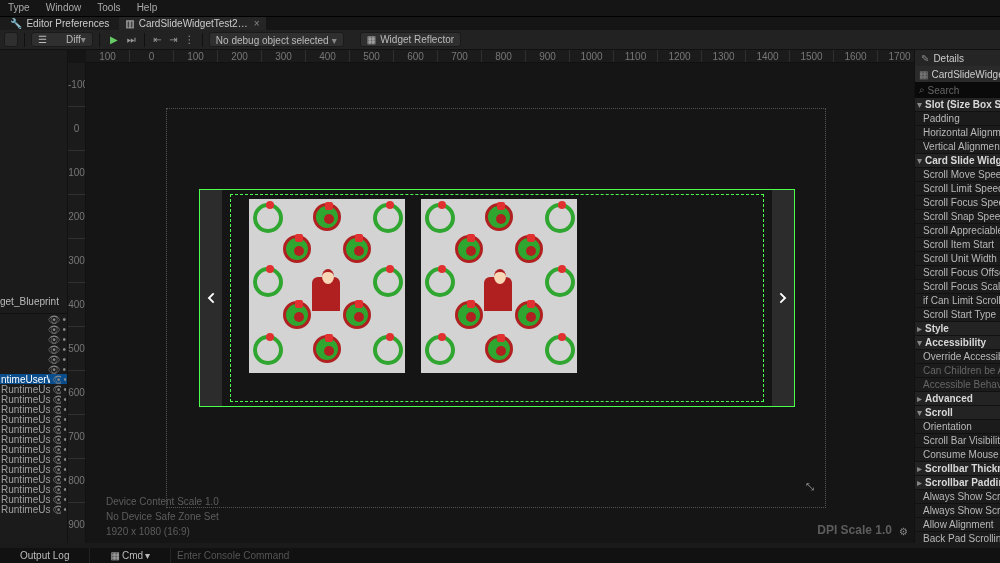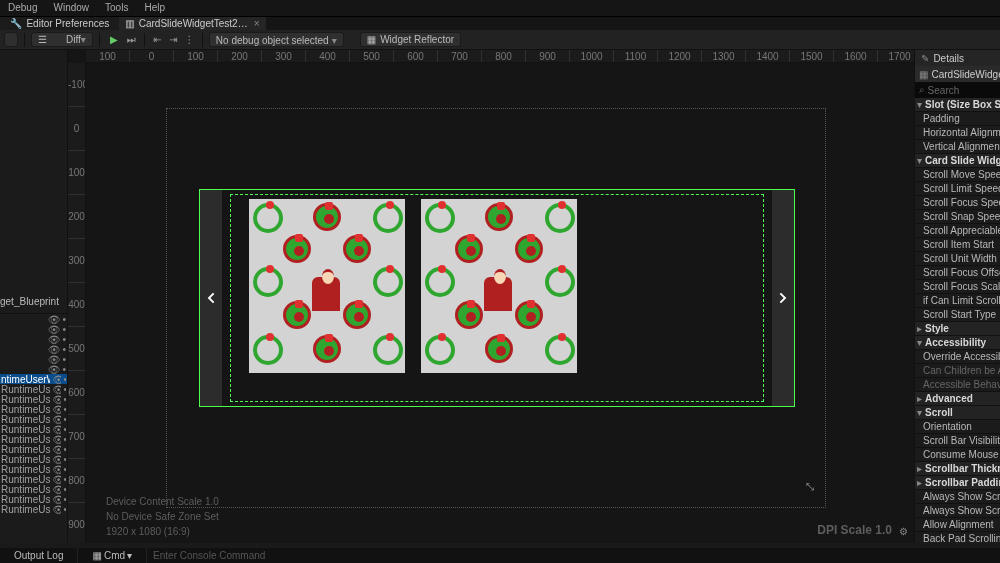--- a/index.html
+++ b/index.html
@@ -78,28 +78,28 @@
 .det-search::before { content:"⌕"; margin-right:3px; }
 .det-list { flex:1; overflow:hidden; }
 .det-row { height:14px; display:flex; align-items:center; padding:0 3px 0 8px; color:#b8b8b8; white-space:nowrap; overflow:hidden; border-bottom:1px solid #111; }
 .det-row.cat { color:#d8d8d8; background:#232323; padding-left:2px; font-weight:bold; }
 .det-row.cat::before { content:"▾"; margin-right:3px; color:#888; font-weight:normal; }
 .det-row.catc::before { content:"▸"; }
 .det-row.dis { color:#666; }
 
 
 .bottombar { position:absolute; bottom:0; left:0; right:0; height:15px; background:#111; display:flex; align-items:center; }
-.bb-btn { padding:0 14px; color:#bbb; border-right:1px solid #222; line-height:15px; }
+.bb-btn { padding:0 20px; color:#bbb; border-right:1px solid #222; line-height:15px; }
 .bb-cmd { flex:1; padding:0 6px; color:#555; }
 </style>
 </head>
 <body>
 
 <div class="menubar">
-  <span>Debug</span>
+  <span>Type</span>
   <span>Window</span>
   <span>Tools</span>
   <span>Help</span>
 </div>
 
 <div class="tabbar">
   <div class="tab pref">
     <span style="margin-right:4px;">🔧</span>
     <span>Editor Preferences</span>
   </div>

